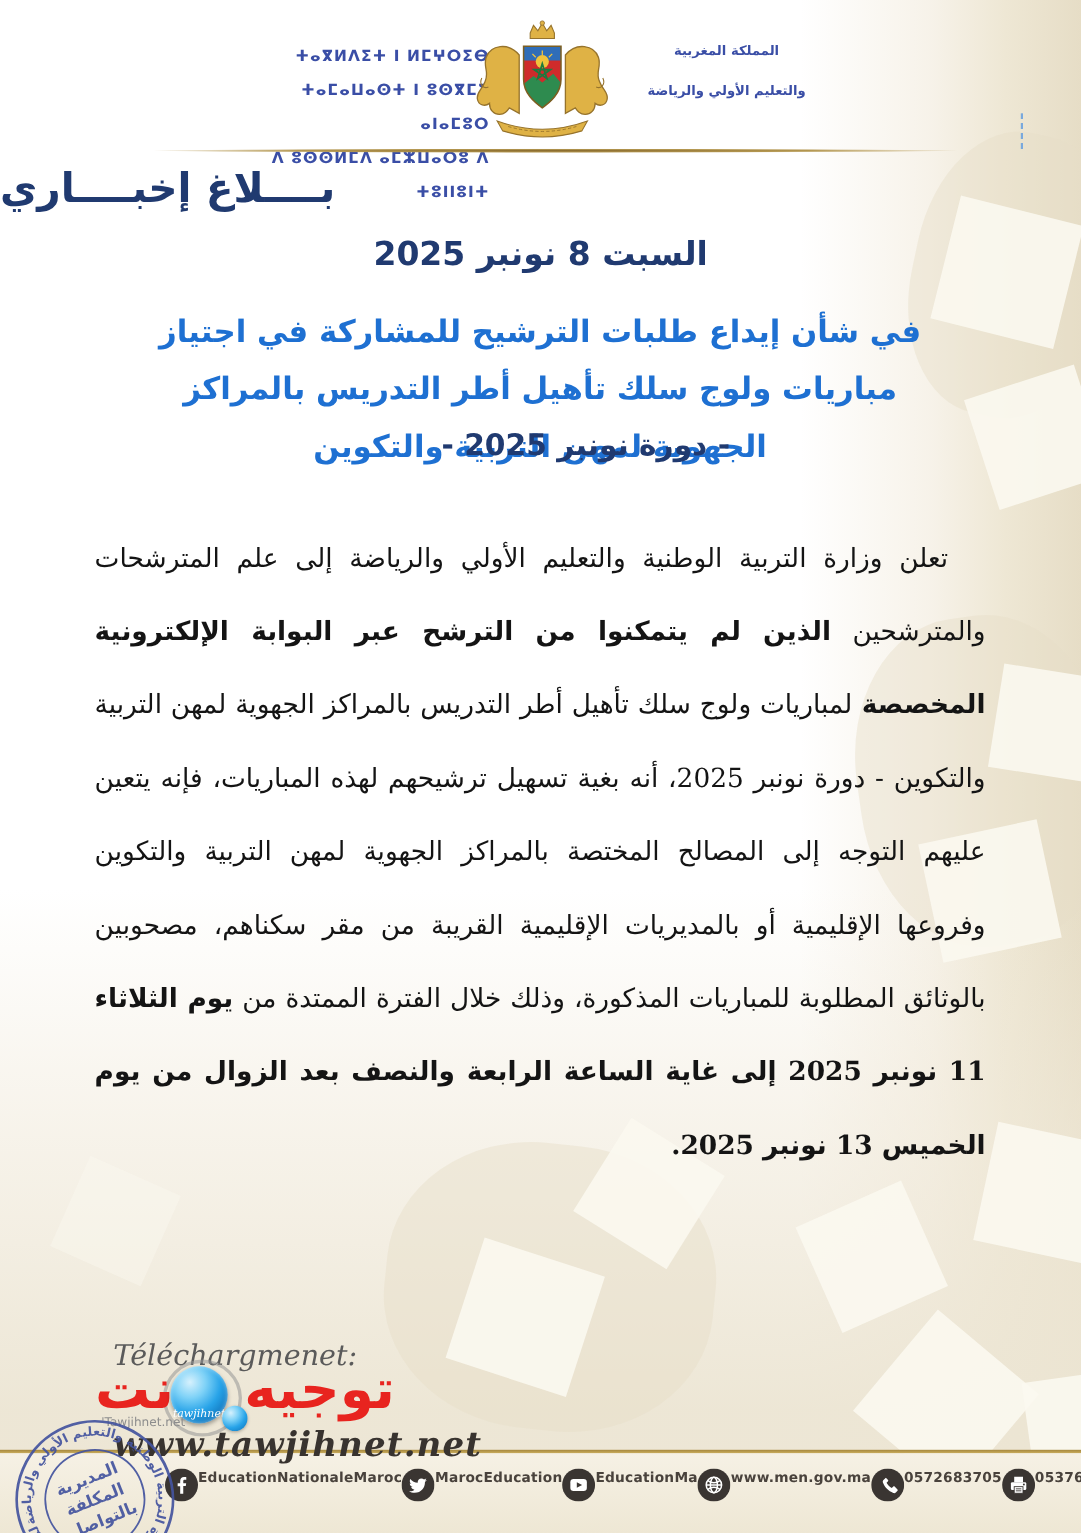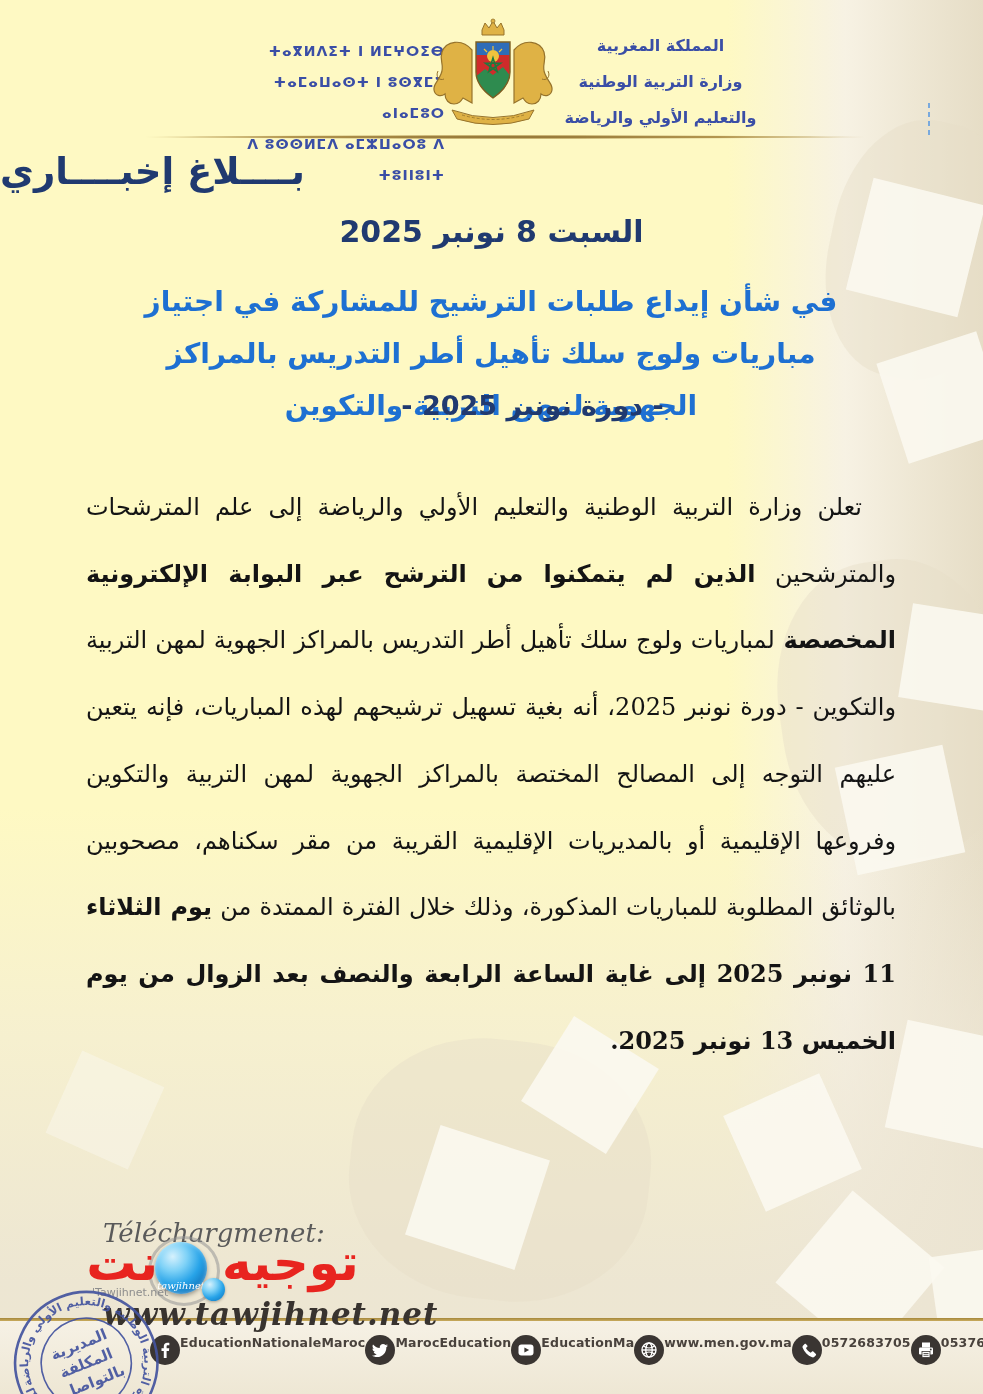--- a/index.html
+++ b/index.html
@@ -1,32 +1,32 @@
 <!DOCTYPE html>
 <html lang="ar"><head>
 <meta charset="utf-8">
 <style>
   html,body{margin:0;padding:0;background:#888;}
   .page{position:relative;width:983px;height:1394px;margin:0 auto;overflow:hidden;
-        background:#fef9c3;font-family:"DejaVu Sans",sans-serif;}
+        background:#ffffff;font-family:"DejaVu Sans",sans-serif;}
   
   .bg{position:absolute;inset:0;z-index:0;
       background:
         linear-gradient(to bottom, rgba(240,234,219,0) 58%, rgba(240,233,217,.55) 74%, rgba(236,229,211,.95) 92%),
         linear-gradient(to left, #e6ddc6 0%, #eee7d4 7%, rgba(246,241,231,.9) 14%, rgba(255,255,255,0) 26%);}
   .sq{position:absolute;background:rgba(251,248,240,.9);}
   .patch{position:absolute;background:rgba(231,222,200,.45);border-radius:45%;}
   .artifact{position:absolute;left:928px;top:103px;width:2px;height:33px;z-index:1;
       background:repeating-linear-gradient(to bottom,#79a9dd 0 5px,transparent 5px 9px);}
   .content{position:absolute;inset:0;z-index:2;}
   
   .hdr-tif{position:absolute;left:230px;top:36px;width:215px;text-align:right;direction:ltr;
       color:#3a4ea6;font-size:14px;font-weight:bold;line-height:31px;letter-spacing:1px;}
   .hdr-ar{position:absolute;left:548px;top:28px;width:225px;text-align:center;direction:rtl;
-      color:#3a4ea6;font-size:16px;font-weight:bold;line-height:36px;}
+      color:#3a4ea6;font-size:12px;font-weight:bold;line-height:36px;}
   .crest{position:absolute;left:432px;top:16px;}
   .divider{position:absolute;left:140px;top:135px;width:730px;height:4px;
       background:radial-gradient(ellipse at center,#86682c 0%,#b3964f 45%,rgba(179,150,79,0) 72%);
       border-radius:50%;}
   
   .title{position:absolute;left:0;top:150px;width:100%;text-align:left;direction:rtl;
       color:#203a70;font-size:37px;font-weight:bold;}
   .date{position:absolute;left:0;top:214px;width:100%;text-align:center;direction:rtl;
       color:#203a70;font-size:30px;font-weight:bold;}
   .subject{position:absolute;left:111px;top:276px;width:760px;text-align:center;direction:rtl;
@@ -131,21 +131,20 @@
         </g>
         <path d="M44,26 h34 v30 c0,13 -10,21 -17,26 c-7,-5 -17,-13 -17,-26 Z" fill="none" stroke="#7c5f22" stroke-width="1.4"></path>
 
         <path d="M20,94 q41,15 82,0 l-5,9 q-36,11 -72,0 Z" fill="#dfb245" stroke="#96732c" stroke-width="1"></path>
         <path d="M30,99 q31,9 62,0" fill="none" stroke="#96732c" stroke-width=".8" stroke-dasharray="3 2"></path>
       </svg>
     </div>
 
     <div class="hdr-ar">
       <div>المملكة المغربية</div>
-      <div>وزارة التربية الوطنية</div>
       <div>والتعليم الأولي والرياضة</div>
     </div>
 
     <div class="divider"></div>
 
     <div class="title">بــــلاغ إخبــــاري</div>
     <div class="date">السبت 8 نونبر 2025</div>
     <div class="subject">في شأن إيداع طلبات الترشيح للمشاركة في اجتياز مباريات ولوج سلك تأهيل أطر التدريس بالمراكز الجهوية لمهن التربية والتكوين</div>
     <div class="session">- دورة نونبر 2025 -</div>
 

